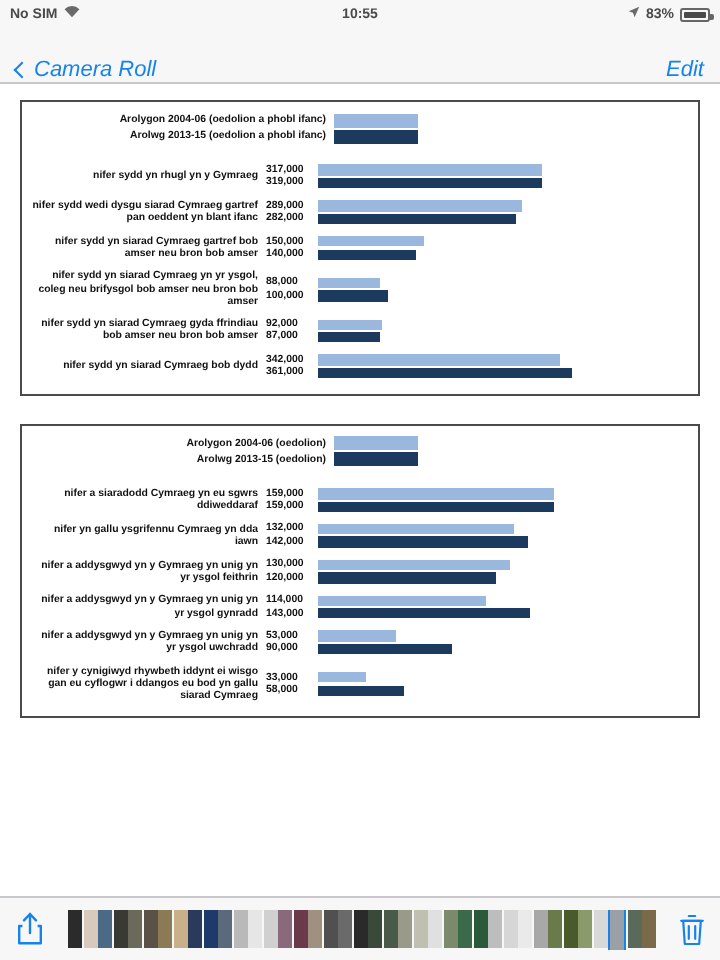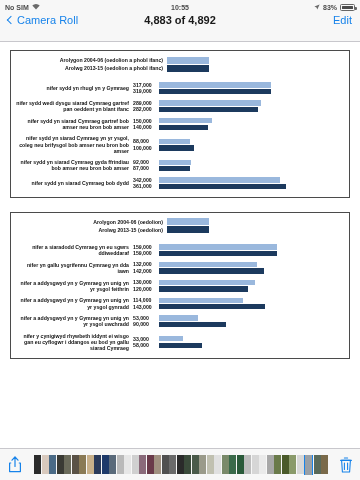--- a/index.html
+++ b/index.html
@@ -41,22 +41,22 @@
   .battery .lvl {
     position: absolute; left: 1px; top: 1px; bottom: 1px;
     width: 83%; background: #4a4a4a; border-radius: 0.5px;
   }
 
   
   .navbar {
     height: 28px; width: 100%;
     background: #f7f7f7;
     border-bottom: 0.5px solid #c8c7cc;
-    display: flex; align-items: flex-start;
-    padding: 0 8px; position: relative;
+    display: flex; align-items: flex-end;
+    padding: 0 8px; position: relative; font-style: italic;
   }
   .nav-back { display: flex; align-items: center; gap: 2px; color: #1783ea; font-size: 11px; }
   .chev-left {
     width: 6px; height: 6px;
     border-left: 1.6px solid #1783ea; border-bottom: 1.6px solid #1783ea;
     transform: rotate(45deg); margin-right: 1px;
   }
   .nav-title {
     position: absolute; left: 0; right: 0; text-align: center;
     font-size: 11px; font-weight: bold; color: #1a1a1a;
@@ -145,21 +145,20 @@
         <span class="lvl"></span>
       </span>
   </div>
 </div>
 
 <div class="navbar">
   <div class="nav-back">
     <span class="chev-left"></span>
     <span>Camera Roll</span>
   </div>
-  <div class="nav-title">4,883 of 4,892</div>
   <div class="nav-edit">Edit</div>
 </div>
 
 <div class="page">
   <div id="charts">
       <div class="chart-panel">
         <div class="legend">
           <div class="legend-row">
             <div class="legend-label">Arolygon 2004-06 (oedolion a phobl ifanc)</div>
             <div class="legend-swatch" style="background: rgb(154, 184, 221);"></div>

